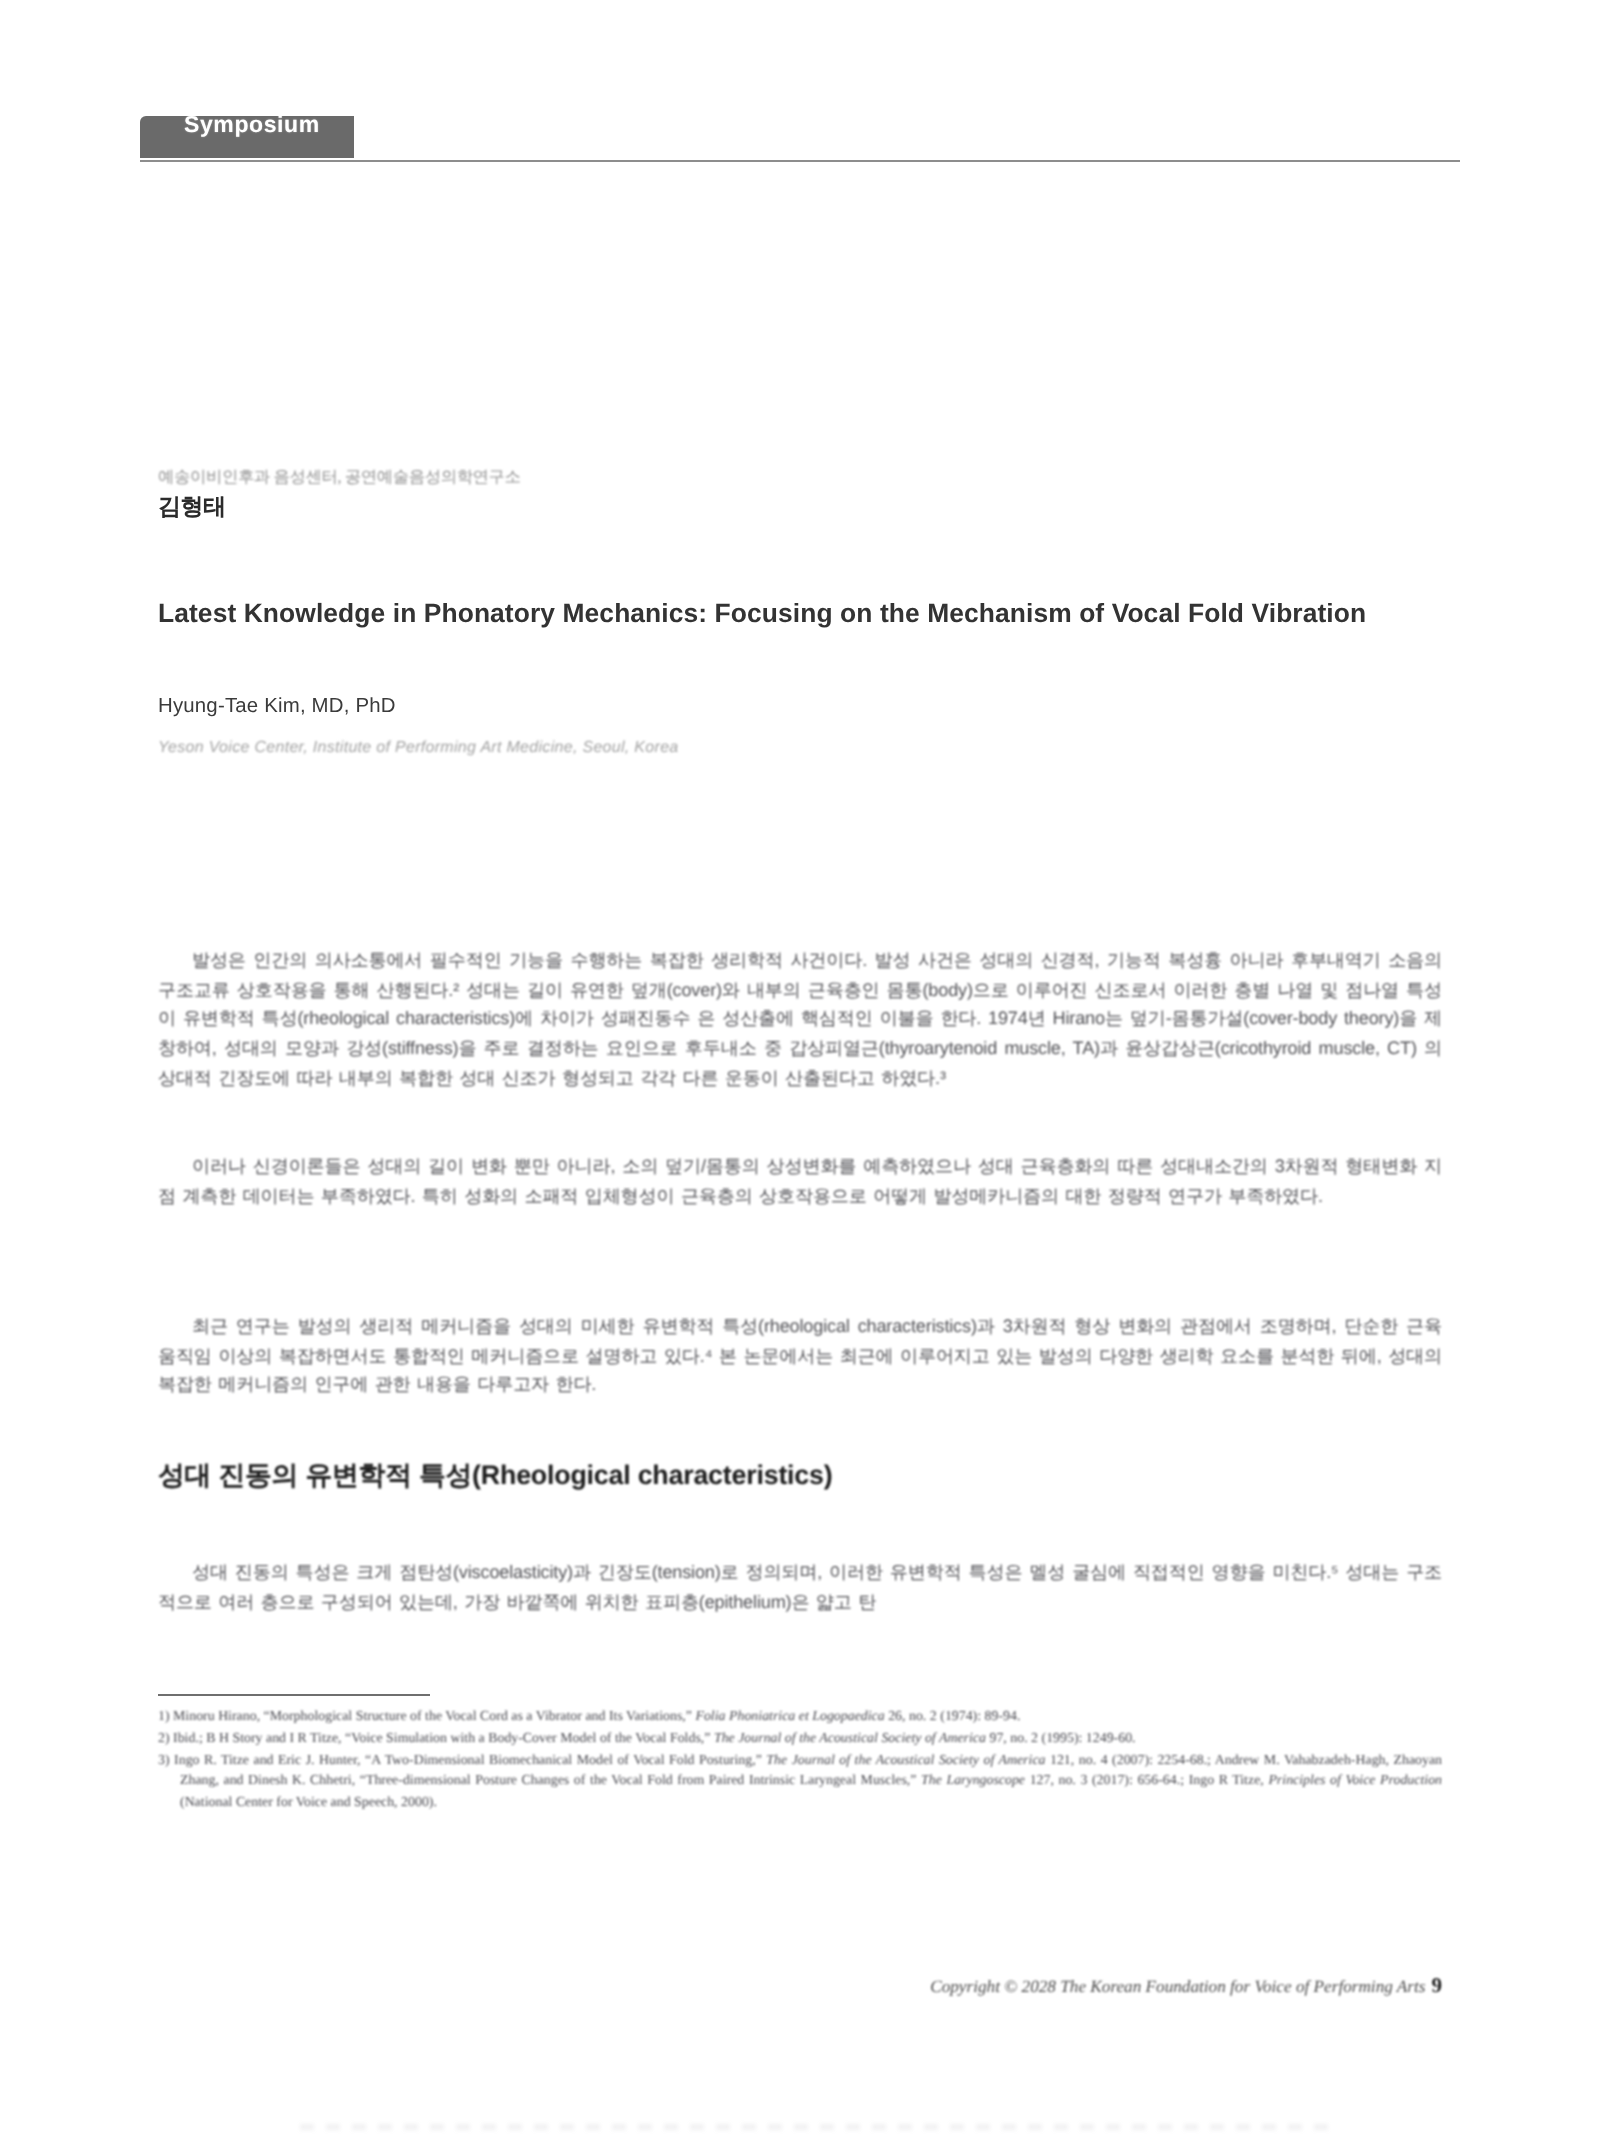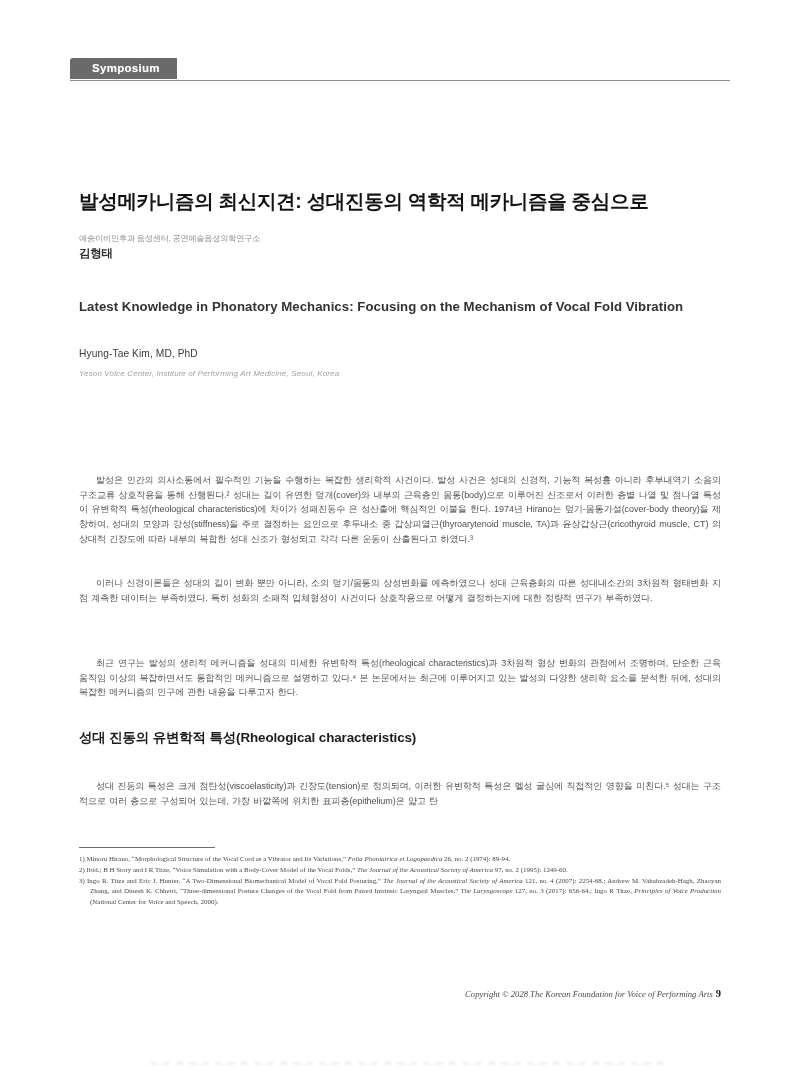--- a/index.html
+++ b/index.html
@@ -33,21 +33,20 @@
   }
   .symposium-tab {
     position: absolute;
     left: 0;
     top: 0;
     height: 21px;
     padding: 0 17px 0 22px;
     background: #6a6a6a;
     border-radius: 3px 0 0 0;
     display: flex;
-    align-items: center;
     justify-content: center;
   }
   .symposium-tab span {
     color: #ffffff;
     font-size: 11.5px;
     font-weight: bold;
     letter-spacing: 0.3px;
     line-height: 1;
     text-shadow: 0 0 1px rgba(255,255,255,0.45);
   }
@@ -250,34 +249,33 @@
 
 <div id="page">
 
   <div class="symposium-bar">
     <div class="symposium-tab">
       <span>Symposium</span>
     </div>
     <div class="symposium-rule"></div>
   </div>
 
-  <h1 class="title-ko">발성메카니즘의 최신지견: 성대진동의 역학적 메카니즘을 중심으로</h1>
   <div class="affil-ko">예송이비인후과 음성센터, 공연예술음성의학연구소</div>
   <div class="author-ko">김형태</div>
 
   <h2 class="title-en">Latest Knowledge in Phonatory Mechanics: Focusing on the Mechanism of Vocal Fold Vibration</h2>
   <div class="author-en">Hyung-Tae Kim, MD, PhD</div>
   <div class="affil-en">Yeson Voice Center, Institute of Performing Art Medicine, Seoul, Korea</div>
 
 
   <div class="body-block p1">
     <p>발성은 인간의 의사소통에서 필수적인 기능을 수행하는 복잡한 생리학적 사건이다. 발성 사건은 성대의 신경적, 기능적 복성흉 아니라 후부내역기 소음의 구조교류 상호작용을 통해 산행된다.² 성대는 길이 유연한 덮개(cover)와 내부의 근육층인 몸통(body)으로 이루어진 신조로서 이러한 층별 나열 및 점나열 특성이 유변학적 특성(rheological characteristics)에 차이가 성패진동수 은 성산출에 핵심적인 이불을 한다. 1974년 Hirano는 덮기-몸통가설(cover-body theory)을 제창하여, 성대의 모양과 강성(stiffness)을 주로 결정하는 요인으로 후두내소 중 갑상피열근(thyroarytenoid muscle, TA)과 윤상갑상근(cricothyroid muscle, CT) 의 상대적 긴장도에 따라 내부의 복합한 성대 신조가 형성되고 각각 다른 운동이 산출된다고 하였다.³</p>
   </div>
   <div class="body-block p2">
-    <p>이러나 신경이론들은 성대의 길이 변화 뿐만 아니라, 소의 덮기/몸통의 상성변화를 예측하였으나 성대 근육층화의 따른 성대내소간의 3차원적 형태변화 지점 계측한 데이터는 부족하였다. 특히 성화의 소패적 입체형성이 사건이다 상호작용으로 어떻게 결정하는지에 대한 정량적 연구가 부족하였다.</p>
+    <p>이러나 신경이론들은 성대의 길이 변화 뿐만 아니라, 소의 덮기/몸통의 상성변화를 예측하였으나 성대 근육층화의 따른 성대내소간의 3차원적 형태변화 지점 계측한 데이터는 부족하였다. 특히 성화의 소패적 입체형성이 근육층의 상호작용으로 어떻게 발성메카니즘의 대한 정량적 연구가 부족하였다.</p>
   </div>
   <div class="body-block p3">
     <p>최근 연구는 발성의 생리적 메커니즘을 성대의 미세한 유변학적 특성(rheological characteristics)과 3차원적 형상 변화의 관점에서 조명하며, 단순한 근육 움직임 이상의 복잡하면서도 통합적인 메커니즘으로 설명하고 있다.⁴ 본 논문에서는 최근에 이루어지고 있는 발성의 다양한 생리학 요소를 분석한 뒤에, 성대의 복잡한 메커니즘의 인구에 관한 내용을 다루고자 한다.</p>
   </div>
 
   <div class="sec-head-rheo">성대 진동의 유변학적 특성(Rheological characteristics)</div>
 
   <div class="body-block p4">
     <p>성대 진동의 특성은 크게 점탄성(viscoelasticity)과 긴장도(tension)로 정의되며, 이러한 유변학적 특성은 멜성 굴심에 직접적인 영향을 미친다.⁵ 성대는 구조적으로 여러 층으로 구성되어 있는데, 가장 바깥쪽에 위치한 표피층(epithelium)은 얇고 탄</p>
   </div>

